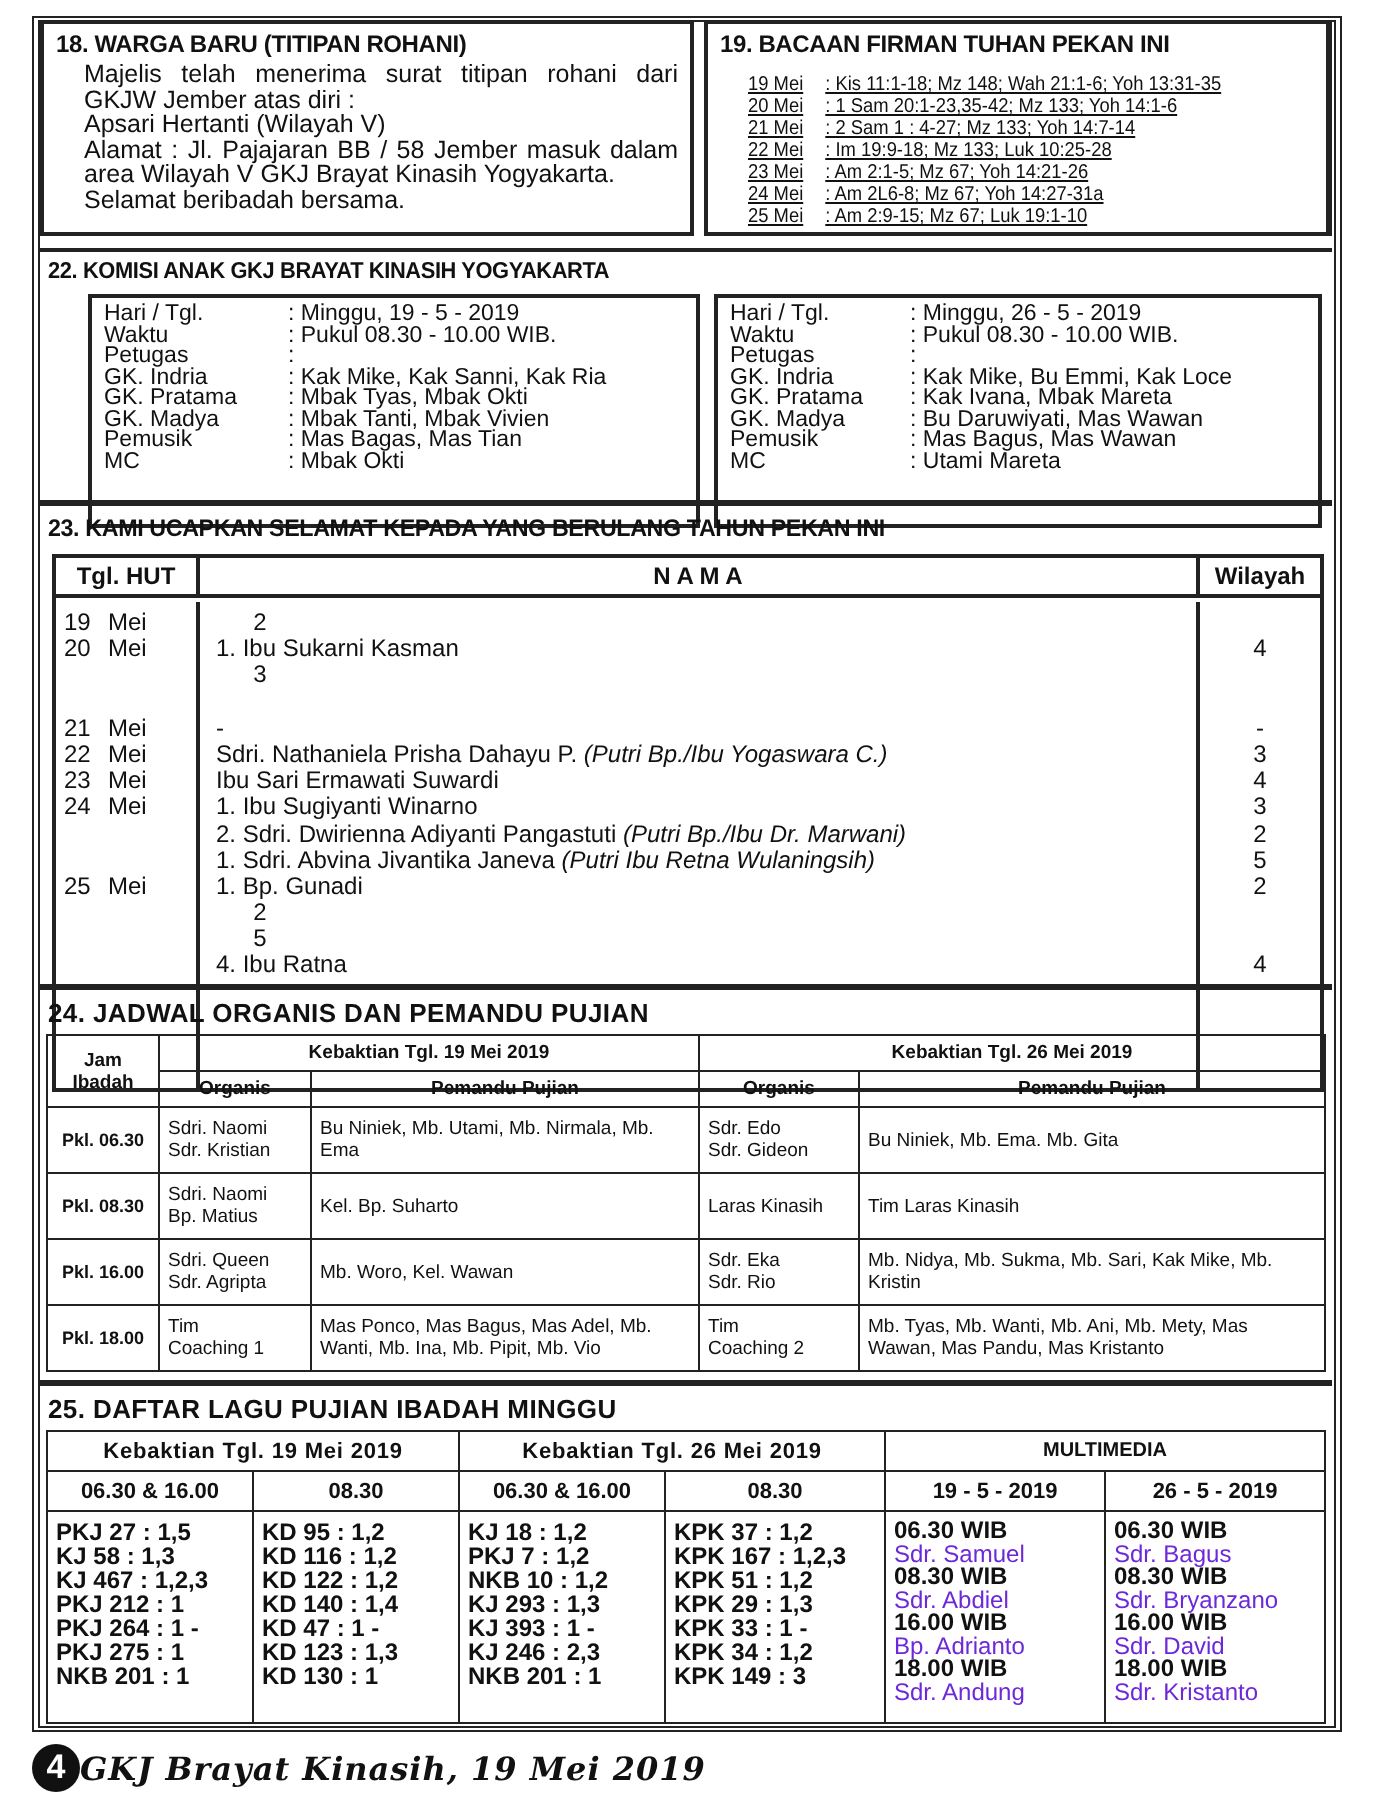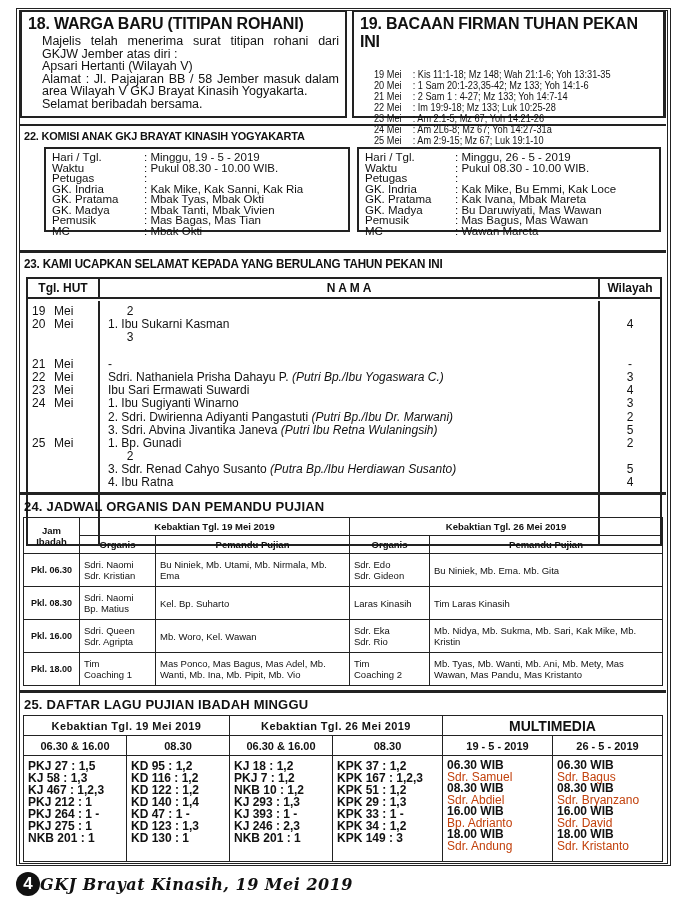--- a/index.html
+++ b/index.html
@@ -1,30 +1,30 @@
 <!DOCTYPE html>
 <html><head>
 <meta charset="utf-8">
 <style>
   * { box-sizing: border-box; margin: 0; padding: 0; }
   body { width: 687px; height: 910px; background: #ffffff; font-family: "Liberation Sans", sans-serif; color: #111; position: relative; overflow: hidden; }
   .frame { position: absolute; left: 16px; top: 8px; width: 655px; height: 858px; border: 3px double #222; border-left-width: 4px; border-right-width: 4px; }
-  .sec-title { font-weight: bold; font-size: 16px; letter-spacing: -0.2px; }
+  .sec-title { font-weight: bold; font-size: 12px; letter-spacing: -0.2px; }
   
   .s18 { position: absolute; left: 20px; top: 10px; width: 327px; height: 108px; border: 2px solid #222; padding: 3px 6px; }
   .s19 { position: absolute; left: 352px; top: 10px; width: 314px; height: 108px; border: 2px solid #222; border-right-width: 3px; padding: 3px 6px; }
   .s18 .body { font-size: 12.5px; line-height: 12.5px; margin-left: 14px; margin-top: 2px; text-align: justify; }
   .s18 .body div { }
   .s19 .reading { font-size: 10px; line-height: 11px; margin-left: 14px; display: flex; transform: scaleX(0.92); transform-origin: left; white-space: nowrap; }
   .s19 .reading .d { width: 42px; }
-  .s19 .readings { margin-top: 18px; }
+  .s19 .readings { margin-top: 8px; text-decoration: underline; }
   
   .s22 { position: absolute; left: 20px; top: 124px; width: 646px; height: 122px; border-top: 2px solid #222; padding: 4px 4px; }
   .s22 .sec-title { font-size: 11.5px; transform: scaleX(0.95); transform-origin: left; white-space: nowrap; }
-  .kbox { position: absolute; top: 23px; height: 85px; border: 2px solid #222; padding: 3px 6px; font-size: 11.5px; line-height: 10.5px; }
+  .kbox { position: absolute; top: 23px; height: 117px; border: 2px solid #222; padding: 3px 6px; font-size: 11.5px; line-height: 10.5px; }
   .kbox.left { left: 24px; width: 306px; }
   .kbox.right { left: 337px; width: 304px; }
   .krow { display: flex; white-space: nowrap; }
   .kbox.left .krow .k { width: 92px; }
   .kbox.right .krow .k { width: 90px; }
   
   .s23 { position: absolute; left: 20px; top: 250px; width: 646px; height: 238px; border-top: 3px solid #222; padding: 4px 4px; }
   .s23 .sec-title { font-size: 12px; transform: scaleX(0.97); transform-origin: left; white-space: nowrap; }
   .hut { position: absolute; left: 6px; top: 24px; width: 636px; height: 269px; border: 2px solid #222; }
   .hut .hdr { display: flex; height: 20px; border-bottom: 2px solid #222; font-weight: bold; font-size: 12px; }
@@ -48,25 +48,25 @@
   table.org td, table.org th { border: 1px solid #222; padding: 1px 4px; vertical-align: middle; }
   table.org th { font-weight: bold; font-size: 9.5px; height: 18px; text-align: center; }
   table.org td.jam { font-weight: bold; font-size: 9px; text-align: center; width: 56px; white-space: nowrap; }
   table.org tr.data td { height: 33px; line-height: 11px; }
   
   .s25 { position: absolute; left: 20px; top: 690px; width: 646px; height: 174px; border-top: 3px solid #222; padding: 4px 4px; }
   .s25 .sec-title { font-size: 13px; letter-spacing: 0.2px; }
   table.lagu { position: absolute; left: 3px; top: 22px; width: 640px; border-collapse: collapse; }
   table.lagu td, table.lagu th { border: 1px solid #222; vertical-align: top; }
   table.lagu th { font-weight: bold; font-size: 11px; height: 20px; text-align: center; vertical-align: middle; }
-  table.lagu th.small { font-size: 14px; }
+  table.lagu th.small { font-size: 10px; }
   table.lagu td.songs { font-weight: bold; font-size: 12px; line-height: 12px; padding: 4px 4px; height: 106px; }
   table.lagu td.mm { font-size: 12px; line-height: 11.5px; padding: 4px 4px; }
   td.mm .time { font-weight: bold; }
-  td.mm .name { color: #c2410c; }
+  td.mm .name { color: #6d28d9; }
   
   .footer { position: absolute; left: 16px; top: 872px; display: flex; align-items: center; }
   .pagenum { width: 24px; height: 24px; border-radius: 50%; background: #111; color: #fff; font-weight: bold; font-size: 17px; display: flex; align-items: center; justify-content: center; }
   .footer-text { margin-left: 0; font-family: "DejaVu Serif", serif; font-style: italic; font-weight: bold; font-size: 16px; letter-spacing: 0.5px; }
 </style>
 </head>
 <body>
 
 <div class="frame"></div>
 
@@ -175,21 +175,21 @@
     <div class="krow">
       <span class="k">GK. Madya</span>
       <span class="v">: Bu Daruwiyati, Mas Wawan</span>
     </div>
     <div class="krow">
       <span class="k">Pemusik</span>
       <span class="v">: Mas Bagus, Mas Wawan</span>
     </div>
     <div class="krow">
       <span class="k">MC</span>
-      <span class="v">: Wawan Mareta</span>
+      <span class="v">: Utami Mareta</span>
     </div>
   </div>
 
 <div class="s23">
   <div class="sec-title">23. KAMI UCAPKAN SELAMAT KEPADA YANG BERULANG TAHUN PEKAN INI</div>
   <div class="hut">
     <div class="hdr">
       <div class="c-tgl">Tgl. HUT</div>
       <div class="c-nama">N A M A</div>
       <div class="c-wil">Wilayah</div>
@@ -268,21 +268,21 @@
             <span class="mn"></span>
           </div>
           <div class="n"><span>2. Sdri. Dwirienna Adiyanti Pangastuti </span><i>(Putri Bp./Ibu Dr. Marwani)</i></div>
           <div class="w">2</div>
         </div>
         <div class="hrow">
           <div class="t">
             <span class="dn"></span>
             <span class="mn"></span>
           </div>
-          <div class="n"><span>3. Sdri. Abvina Jivantika Janeva </span><i>(Putri Ibu Retna Wulaningsih)</i></div>
+          <div class="n"><span>1. Sdri. Abvina Jivantika Janeva </span><i>(Putri Ibu Retna Wulaningsih)</i></div>
           <div class="w">5</div>
         </div>
         <div class="hrow">
           <div class="t">
             <span class="dn">25</span>
             <span class="mn">Mei</span>
           </div>
           <div class="n"><span>1. Bp. Gunadi</span></div>
           <div class="w">2</div>
         </div>
@@ -291,21 +291,20 @@
             <span class="dn"></span>
             <span class="mn"></span>
           </div>
           <div class="w">2</div>
         </div>
         <div class="hrow">
           <div class="t">
             <span class="dn"></span>
             <span class="mn"></span>
           </div>
-          <div class="n"><span>3. Sdr. Renad Cahyo Susanto </span><i>(Putra Bp./Ibu Herdiawan Susanto)</i></div>
           <div class="w">5</div>
         </div>
         <div class="hrow">
           <div class="t">
             <span class="dn"></span>
             <span class="mn"></span>
           </div>
           <div class="n"><span>4. Ibu Ratna</span></div>
           <div class="w">4</div>
         </div>

